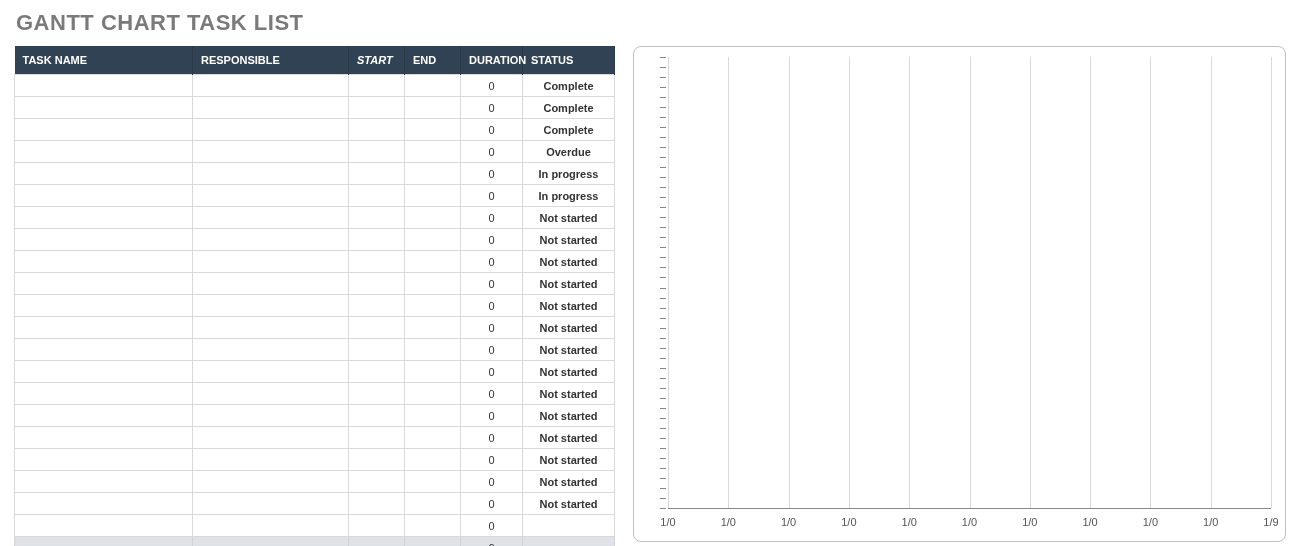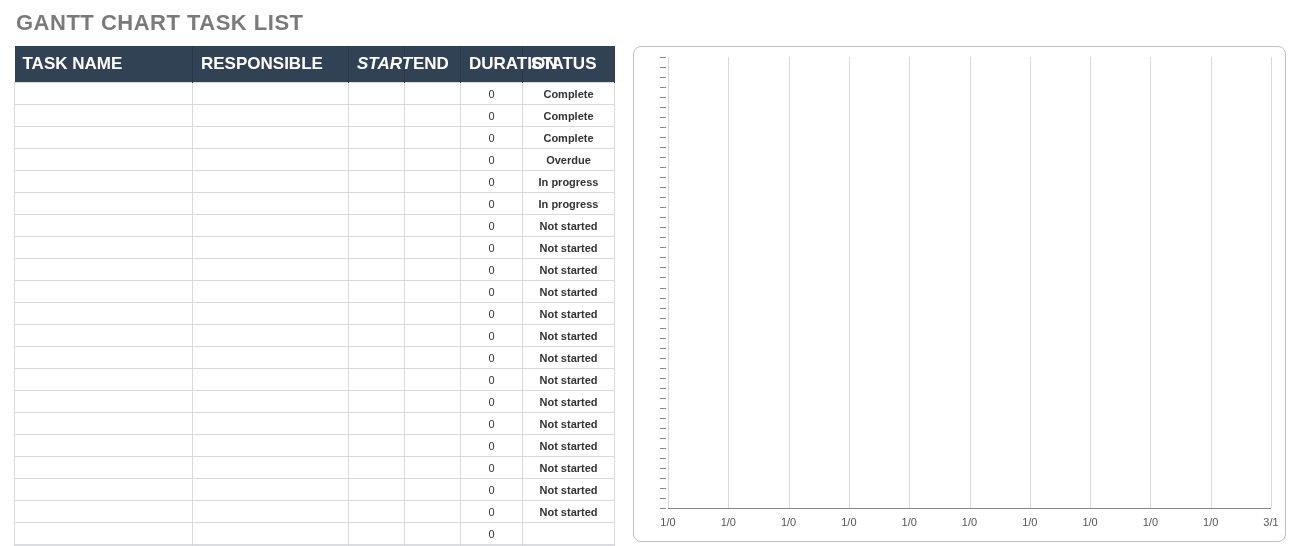--- a/index.html
+++ b/index.html
@@ -24,21 +24,21 @@
   }
   
   .task-table {
     border-collapse: collapse;
     width: 600px;
     table-layout: fixed;
   }
   .task-table th {
     background: #324255;
     color: #ffffff;
-    font-size: 17px;
+    font-size: 11px;
     font-weight: 700;
     text-align: left;
     padding: 8px 8px;
     border-right: 1px solid #2a3746;
     text-transform: uppercase;
   }
   .task-table td {
     border: 1px solid #d9d9d9;
     font-size: 11px;
     padding: 4px 8px;
@@ -315,21 +315,21 @@
         <div class="xlabel" style="left: 50%;">1/0</div>
         <div class="xgrid" style="left: 60%;"></div>
         <div class="xlabel" style="left: 60%;">1/0</div>
         <div class="xgrid" style="left: 70%;"></div>
         <div class="xlabel" style="left: 70%;">1/0</div>
         <div class="xgrid" style="left: 80%;"></div>
         <div class="xlabel" style="left: 80%;">1/0</div>
         <div class="xgrid" style="left: 90%;"></div>
         <div class="xlabel" style="left: 90%;">1/0</div>
         <div class="xgrid" style="left: 100%;"></div>
-        <div class="xlabel" style="left: 100%;">3/1</div>
+        <div class="xlabel" style="left: 100%;">1/9</div>
         <div class="ytick" style="top: 0%;"></div>
         <div class="ytick" style="top: 2.22222%;"></div>
         <div class="ytick" style="top: 4.44444%;"></div>
         <div class="ytick" style="top: 6.66667%;"></div>
         <div class="ytick" style="top: 8.88889%;"></div>
         <div class="ytick" style="top: 11.1111%;"></div>
         <div class="ytick" style="top: 13.3333%;"></div>
         <div class="ytick" style="top: 15.5556%;"></div>
         <div class="ytick" style="top: 17.7778%;"></div>
         <div class="ytick" style="top: 20%;"></div>

